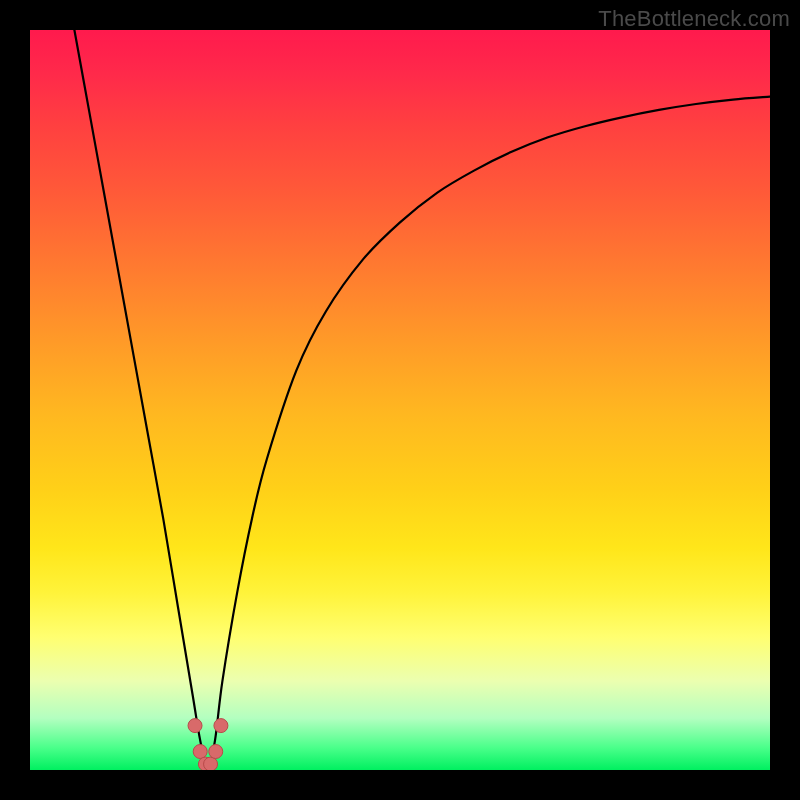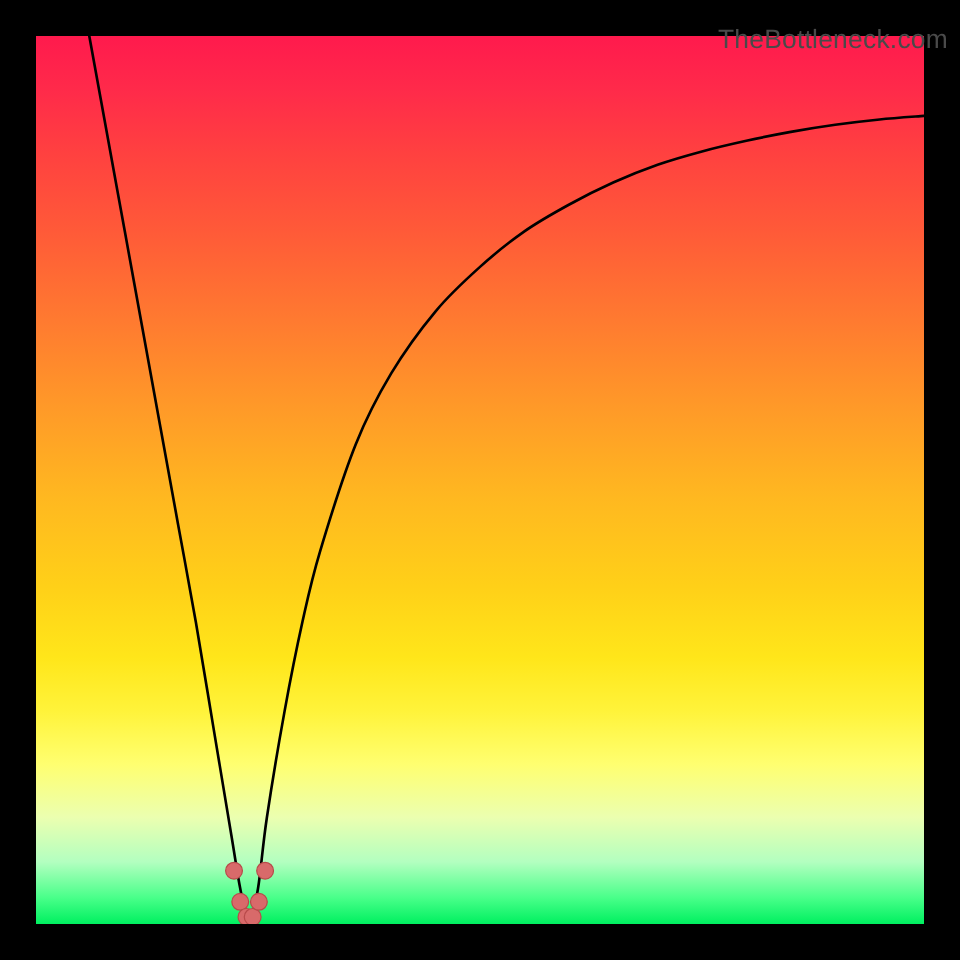--- a/index.html
+++ b/index.html
@@ -30,21 +30,21 @@
       #fff33a 76%,
       #ffff70 82%,
       #ebffb0 88%,
       #b3ffc0 93%,
       #4aff8a 97%,
       #00f060 100%
     );
   }
   .watermark {
     position: absolute;
-    top: 20px;
+    top: 6px;
     right: 10px;
     color: #4a4a4a;
     font-size: 22px;
     font-weight: 500;
     letter-spacing: 0.2px;
     z-index: 5;
     user-select: none;
   }
   svg.curve {
     position: absolute;

